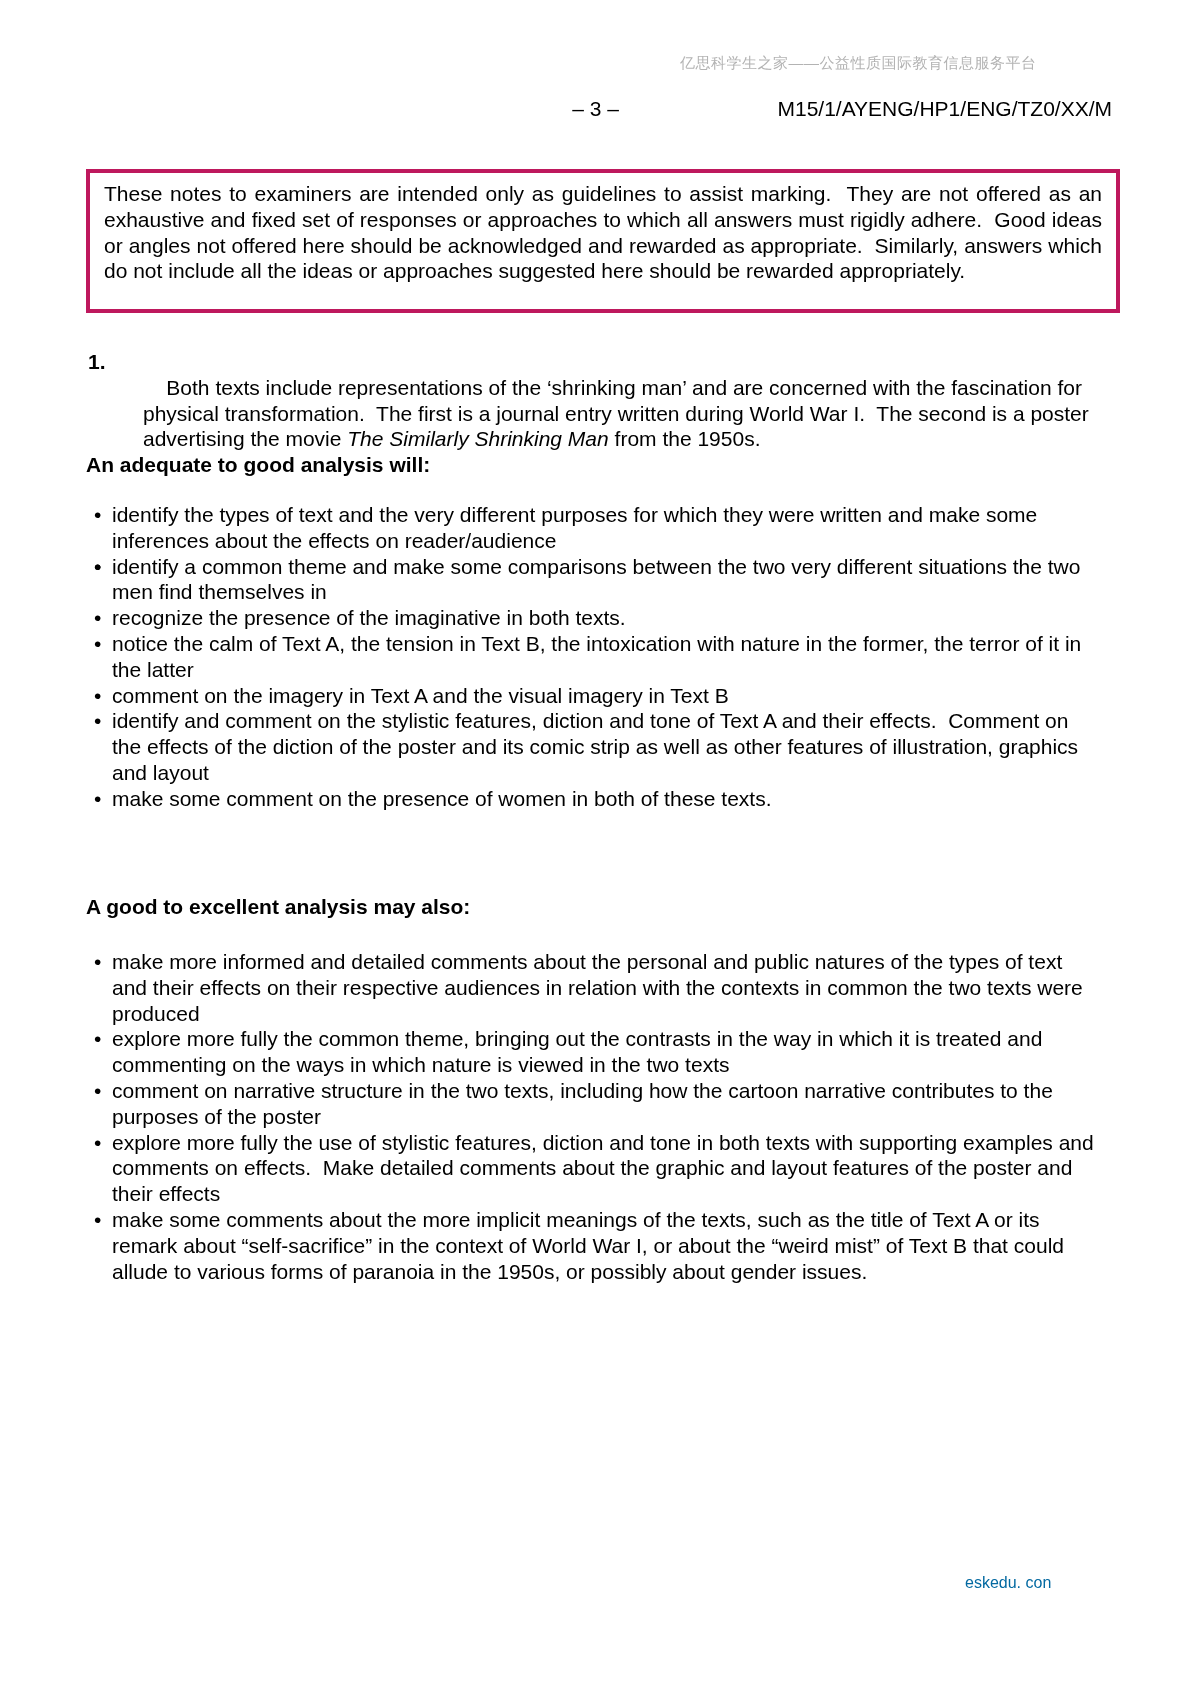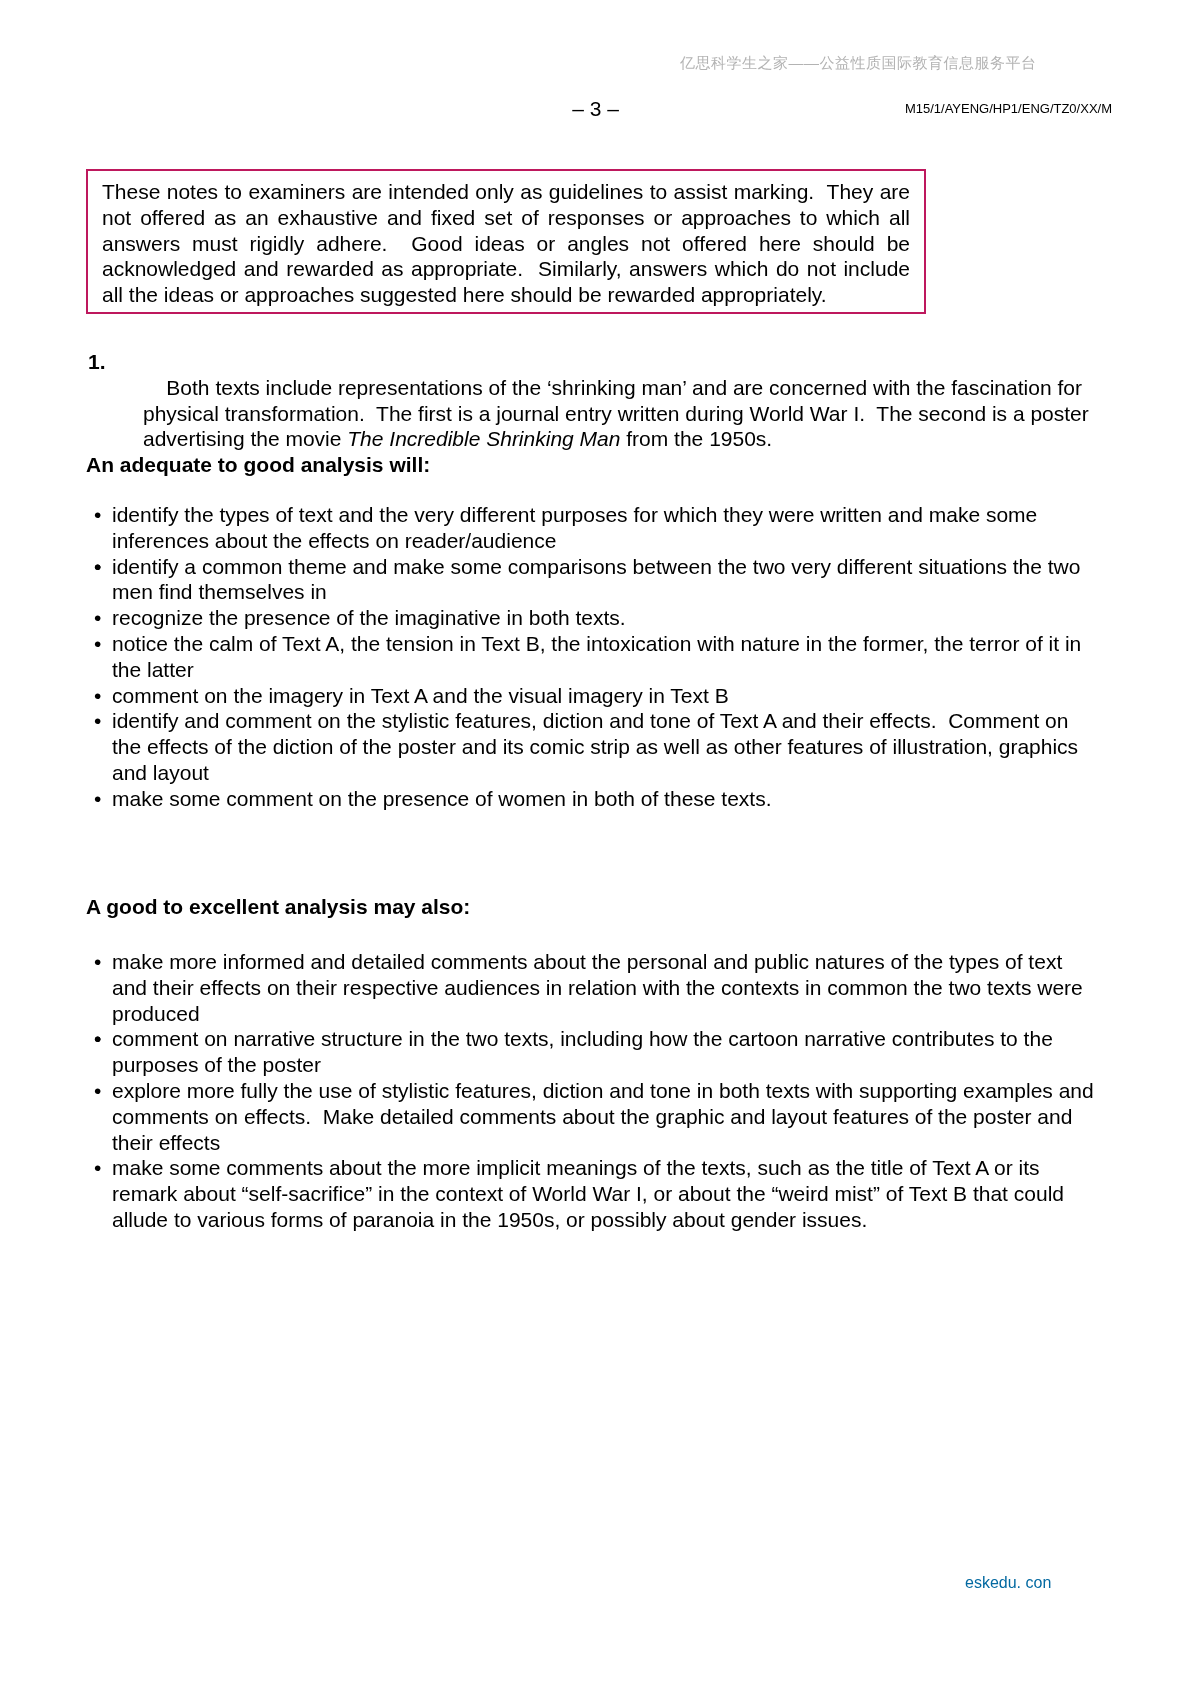--- a/index.html
+++ b/index.html
@@ -27,30 +27,30 @@
     top: 96px;
     left: 0;
     width: 100%;
     text-align: center;
     font-size: 21px;
   }
   .doc-code {
     position: absolute;
     top: 96px;
     right: 79px;
-    font-size: 13px;
+    font-size: 21px;
   }
   .notes-box {
     position: absolute;
     left: 86px;
     top: 169px;
-    width: 840px;
+    width: 1034px;
     box-sizing: border-box;
-    border: 2px solid #be185d;
-    padding: 8px 14px 4px 14px;
+    border: 4px solid #be185d;
+    padding: 8px 14px 25px 14px;
   }
   .notes-box p {
     margin: 0;
     text-align: justify;
     white-space: pre-wrap;
   }
   .question {
     position: absolute;
     left: 86px;
     top: 349px;
@@ -116,21 +116,21 @@
 
   <div class="page-number">– 3 –</div>
 
   <div class="doc-code">M15/1/AYENG/HP1/ENG/TZ0/XX/M</div>
 
   <div class="notes-box">
     <p>These notes to examiners are intended only as guidelines to assist marking.  They are not offered as an exhaustive and fixed set of responses or approaches to which all answers must rigidly adhere.  Good ideas or angles not offered here should be acknowledged and rewarded as appropriate.  Similarly, answers which do not include all the ideas or approaches suggested here should be rewarded appropriately.</p>
   </div>
 
   <div class="question">
-    <span class="q-number">1.</span><span>Both texts include representations of the ‘shrinking man’ and are concerned with the fascination for physical transformation.  The first is a journal entry written during World War I.  The second is a poster advertising the movie </span><span class="italic-title">The Incredible Shrinking Man</span><span> from the 1950s.</span>
+    <span class="q-number">1.</span><span>Both texts include representations of the ‘shrinking man’ and are concerned with the fascination for physical transformation.  The first is a journal entry written during World War I.  The second is a poster advertising the movie </span><span class="italic-title">The Similarly Shrinking Man</span><span> from the 1950s.</span>
   </div>
 
   <p class="section-heading heading-adequate">An adequate to good analysis will:</p>
 
   <ul class="bullet-list list-adequate">
 
       <li><span class="bullet-glyph">•</span><span>identify the types of text and the very different purposes for which they were written and make some inferences about the effects on reader/audience</span></li>
 
       <li><span class="bullet-glyph">•</span></li>
 
@@ -146,21 +146,21 @@
 
       <li><span class="bullet-glyph">•</span><span>make some comment on the presence of women in both of these texts.</span></li>
     </ul>
 
   <p class="section-heading heading-excellent">A good to excellent analysis may also:</p>
 
   <ul class="bullet-list list-excellent">
 
       <li><span class="bullet-glyph">•</span><span>make more informed and detailed comments about the personal and public natures of the types of text and their effects on their respective audiences in relation with the contexts in common the two texts were produced</span></li>
 
-      <li><span class="bullet-glyph">•</span></li>
+      <li><span class="bullet-glyph">•</span><span>explore more fully the common theme, bringing out the contrasts in the way in which it is treated and commenting on the ways in which nature is viewed in the two texts</span></li>
 
       <li><span class="bullet-glyph">•</span><span>comment on narrative structure in the two texts, including how the cartoon narrative contributes to the purposes of the poster</span></li>
 
       <li><span class="bullet-glyph">•</span><span>explore more fully the use of stylistic features, diction and tone in both texts with supporting examples and comments on effects.  Make detailed comments about the graphic and layout features of the poster and their effects</span></li>
 
       <li><span class="bullet-glyph">•</span><span>make some comments about the more implicit meanings of the texts, such as the title of Text A or its remark about “self-sacrifice” in the context of World War I, or about the “weird mist” of Text B that could allude to various forms of paranoia in the 1950s, or possibly about gender issues.</span></li>
     </ul>
 
   <div class="footer-site">eskedu. con</div>
 

